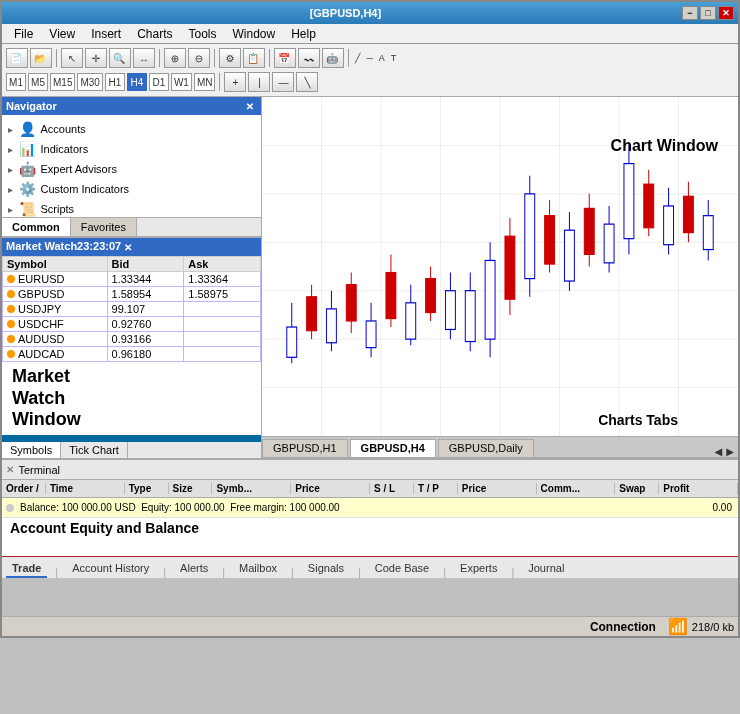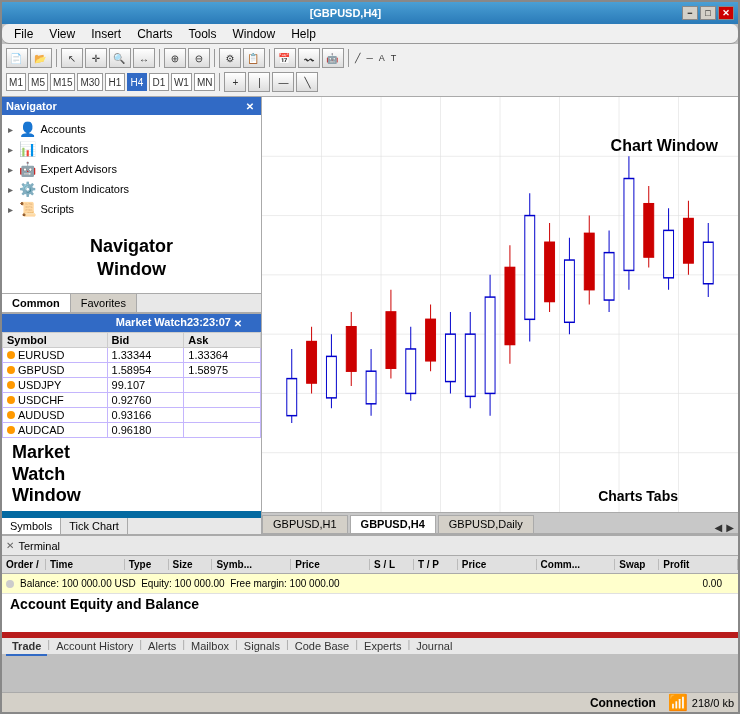--- a/index.html
+++ b/index.html
@@ -30,21 +30,20 @@
     .title-btn.close { background: #cc0000; color: white; }
 
     
     .menu-bar {
       background: #f0f0f0;
       border-bottom: 1px solid #999;
       height: 20px;
       display: flex;
       align-items: center;
       padding: 0 4px;
-      border-radius: 7px;
     }
     .menu-item {
       padding: 2px 8px;
       cursor: pointer;
       font-size: 12px;
       color: #000;
     }
 
     
     .toolbar-area {
@@ -145,25 +144,25 @@
 
     
     .market-watch {
       background: #fff;
       border-top: 1px solid #aaa;
       flex-shrink: 0;
     }
     .mw-header {
       background: #316ac5;
       color: white;
-      padding: 2px 16px;
+      padding: 2px 4px;
       font-size: 11px;
       font-weight: bold;
       display: flex;
-      justify-content: flex-end;
+      justify-content: flex-start;
     }
     .mw-table {
       width: 100%;
       border-collapse: collapse;
       font-size: 11px;
     }
     .mw-table th {
       background: #e8e8e8;
       border: 1px solid #ccc;
       padding: 1px 4px;
@@ -267,25 +266,25 @@
       font-size: 10px;
       height: 18px;
       align-items: center;
       border-bottom: 1px solid #f0f0f0;
       background: #ffffcc;
     }
 
     .terminal-bottom-tabs {
       display: flex;
       background: #e8e8e8;
-      border-top: 6px solid #b91c1c;
+      border-top: 1px solid #b91c1c;
       height: 22px;
-      align-items: flex-start;
+      align-items: flex-end;
       padding: 0 4px;
-      gap: 0;
+      gap: 8px;
       margin-top: auto;
     }
     .term-tab {
       padding: 2px 6px;
       font-size: 11px;
       cursor: pointer;
       color: #333;
       border-bottom: 2px solid transparent;
     }
     .term-tab.active { font-weight: bold; border-bottom: 2px solid #316ac5; }
@@ -310,21 +309,21 @@
 
     
     .candle-chart-svg {
       width: 100%;
       height: 100%;
     }
 
     .outer-wrapper {
       border: 2px solid #888;
       width: 740px;
-      height: 714px;
+      height: 638px;
       overflow: hidden;
       display: flex;
       flex-direction: column;
     }
   </style>
 </head>
 <body>
 
 <div class="outer-wrapper">
 
@@ -621,21 +620,21 @@
         <span class="tc tc-sm">T / P</span>
         <span class="tc">Price</span>
         <span class="tc">Comm...</span>
         <span class="tc tc-sm">Swap</span>
         <span class="tc">Profit</span>
       </div>
 
       <div class="terminal-row" style="background:#ffffcc; padding:2px 4px; font-size:11px; display:flex; align-items:center; justify-content:space-between; height:20px; border-bottom:1px solid #e0e0e0;">
         <span style="display:inline-block; width:8px; height:8px; border-radius:50%; background:#ccc; margin-right:6px; flex-shrink:0;"></span>
         <span style="flex:1; font-size:10px;">Balance: 100 000.00 USD&nbsp;&nbsp;Equity: 100 000.00&nbsp;&nbsp;Free margin: 100 000.00</span>
-        <span style="font-size:10px; margin-right:12px;">0.00</span>
+        <span style="font-size:10px; margin-right:2px;">0.00</span>
       </div>
 
       <div style="padding:2px 8px; font-size:14px; font-weight:bold; color:#000;">Account Equity and Balance</div>
 
       <div class="terminal-bottom-tabs">
         <span class="term-tab active">Trade</span>
         <span class="term-tab-sep">|</span>
         <span class="term-tab">Account History</span>
         <span class="term-tab-sep">|</span>
         <span class="term-tab">Alerts</span>

